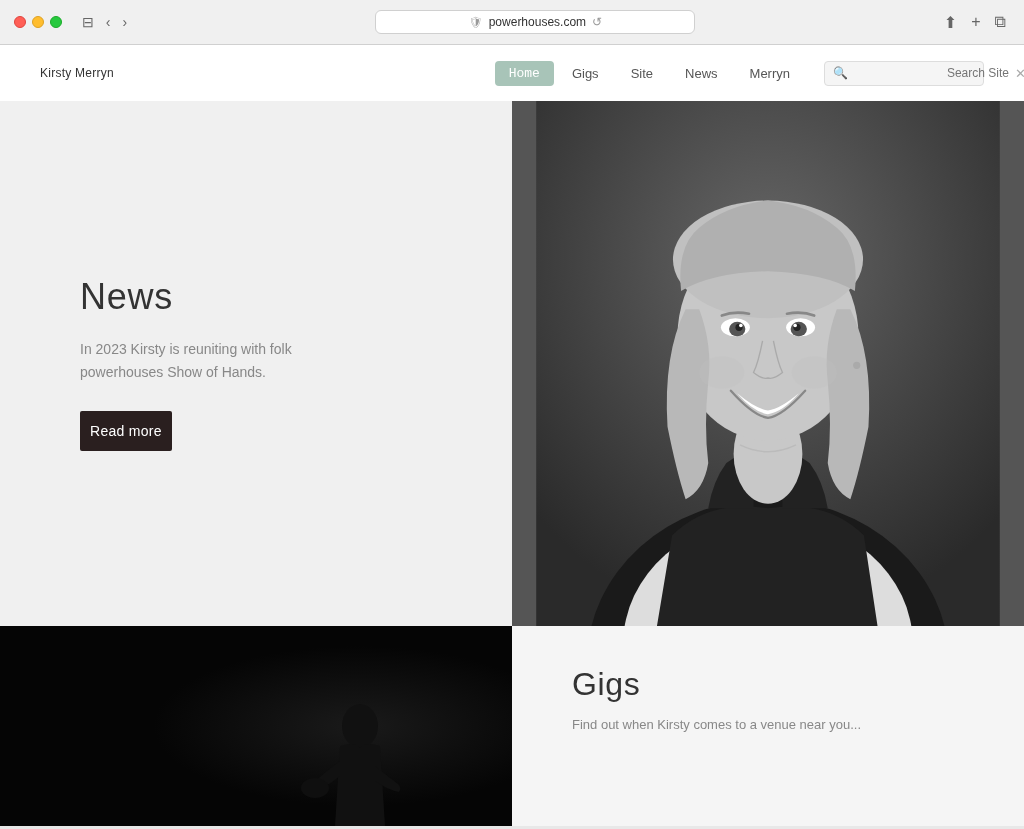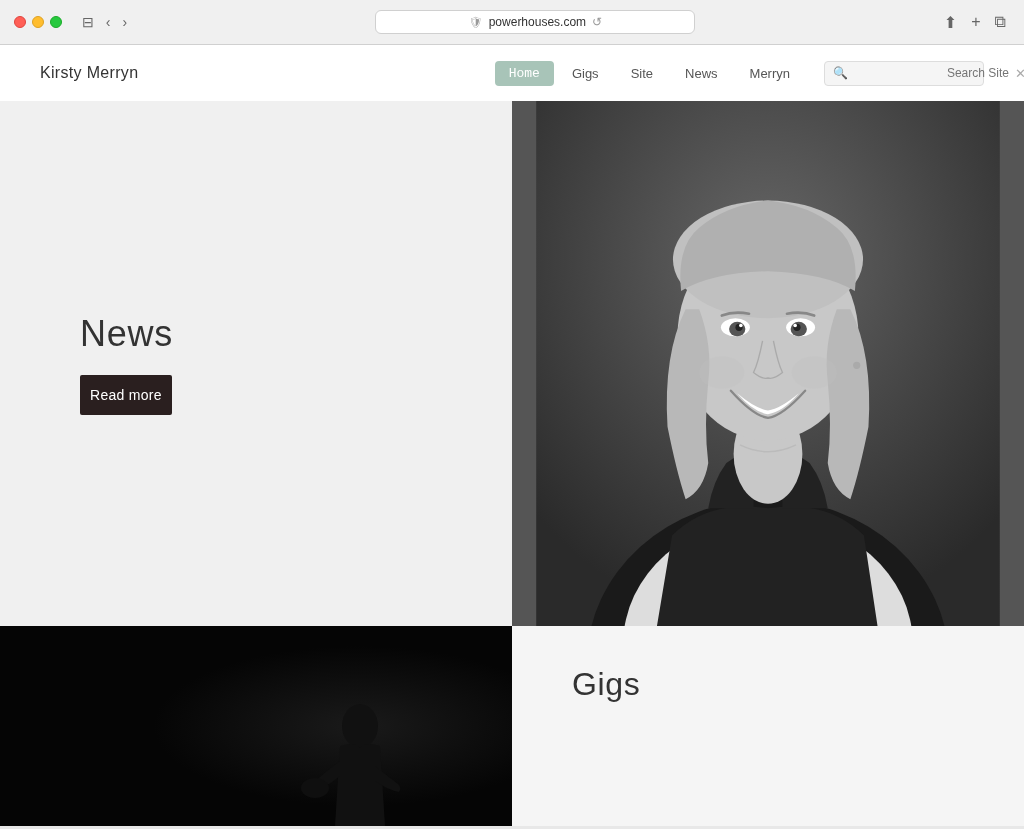--- a/index.html
+++ b/index.html
@@ -119,21 +119,21 @@
     .nav {
       display: flex;
       align-items: center;
       padding: 0 40px;
       height: 56px;
       background: white;
       border-bottom: none;
     }
 
     .site-logo {
-      font-size: 16px;
+      font-size: 12px;
       color: #333;
       font-weight: 400;
       letter-spacing: 0.02em;
       margin-right: auto;
     }
 
     .nav-links {
       display: flex;
       align-items: center;
       gap: 4px;
@@ -326,20 +326,21 @@
       <span class="search-icon-sm">🔍</span>
       <input type="text" placeholder="Search Site" style="">
       <span class="search-clear">✕</span>
     </div>
   </nav>
 
   <div class="main-grid">
 
     <div class="news-section">
       <h2 class="news-title">News</h2>
+      <p class="news-text">In 2023 Kirsty is reuniting with folk powerhouses Show of Hands.</p>
       <button class="read-more-btn">Read more</button>
     </div>
 
     <div class="photo-section">
       <svg class="portrait-svg" viewBox="0 0 512 580" xmlns="http://www.w3.org/2000/svg">
 
         <rect width="512" height="580" fill="#4a4a4a"></rect>
 
         <radialGradient id="bgGrad" cx="50%" cy="30%" r="70%">
           <stop offset="0%" stop-color="#666"></stop>
@@ -412,16 +413,17 @@
 
         <path d="M340,135 Q320,150 310,160 Q308,165 312,167 Q325,162 340,150 Z" fill="#111"></path>
         <path d="M375,140 Q390,152 398,158 Q402,162 399,166 Q388,164 375,155 Z" fill="#111"></path>
 
         <ellipse cx="315" cy="162" rx="14" ry="10" fill="#0f0f0f"></ellipse>
       </svg>
     </div>
 
     <div class="gigs-section">
       <h2 class="gigs-title">Gigs</h2>
+      <p class="gigs-subtitle">Find out when Kirsty comes to a venue near you...</p>
     </div>
 
   </div>
 </div>
 
 </body></html>

